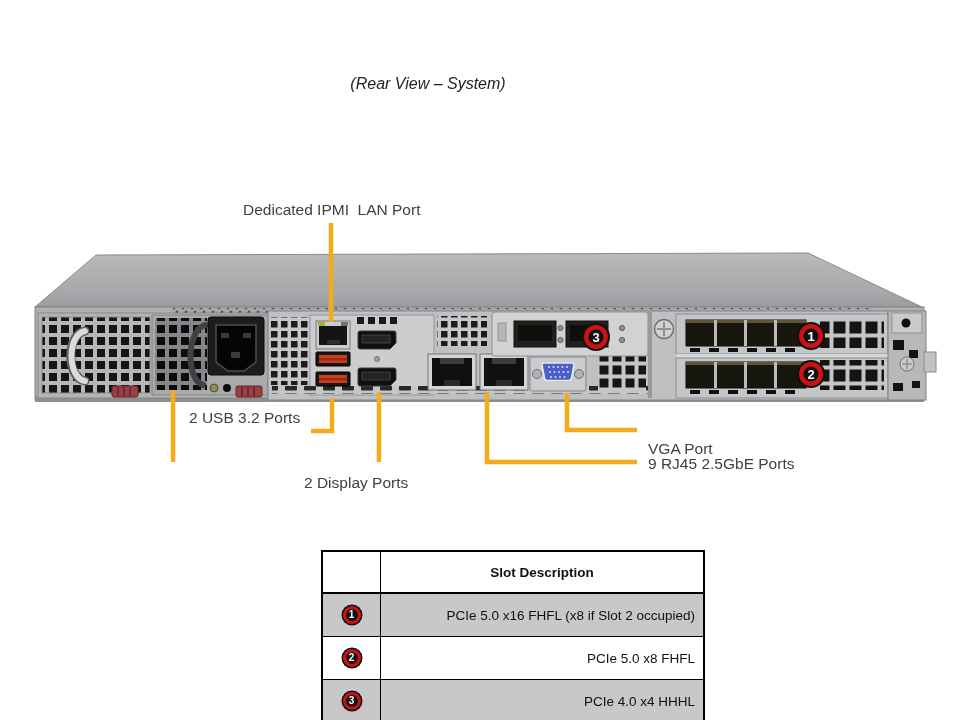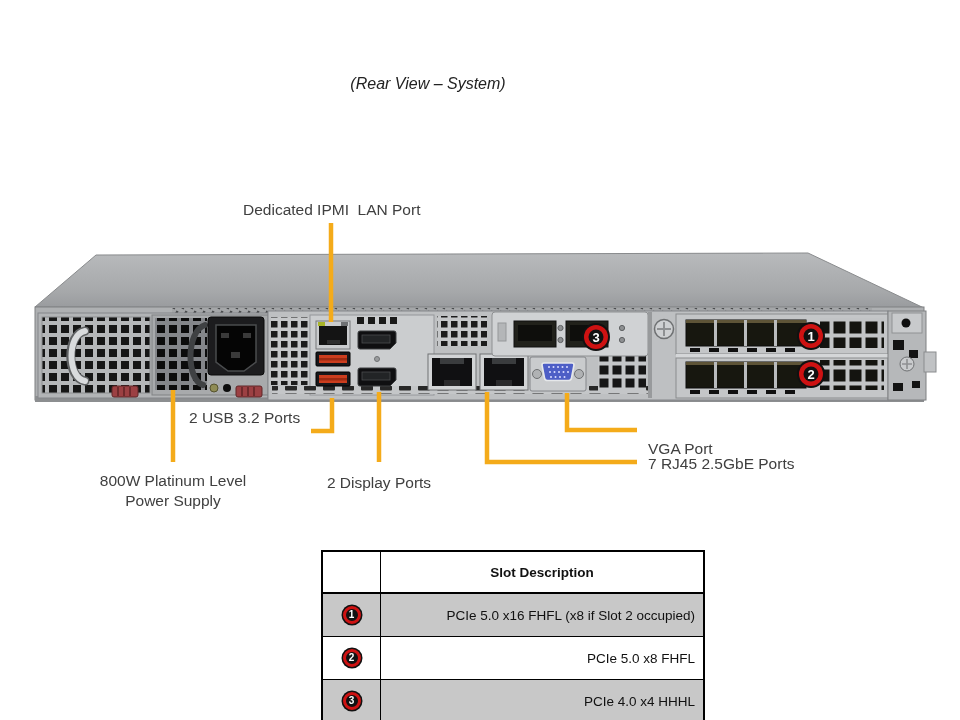--- a/index.html
+++ b/index.html
@@ -11,21 +11,21 @@
     position:absolute; top:75px; left:0; width:856px; text-align:center;
     font-style:italic; font-size:16px; color:#222;
   }
   .diagram-svg { position:absolute; left:0; top:0; }
   .callout-label {
     position:absolute; font-size:15.5px; color:#404040; white-space:nowrap;
   }
   .label-ipmi   { left:243px; top:201px; }
   .label-usb    { left:189px; top:409px; }
   .label-psu    { left:73px;  top:471px; width:200px; text-align:center; line-height:20px; white-space:normal; }
-  .label-dp     { left:304px; top:474px; width:150px; text-align:center; }
+  .label-dp     { left:304px; top:474px; width:150px; text-align:left; }
   .label-vga    { left:648px; top:423px;margin-top:17px; }
   .label-rj45   { left:648px; top:455px; }
 
   table.slot-table {
     position:absolute; left:321px; top:550px;
     border-collapse:collapse; border:2px solid #000;
     font-size:13.5px; color:#111;
   }
   .slot-table th, .slot-table td { border:1px solid #000; padding:8px; }
   .slot-table th.c1 { width:41px; }
@@ -300,27 +300,23 @@
         <circle cx="596" cy="337" r="14" fill="#111"></circle>
           <circle cx="596" cy="337" r="12" fill="#ce1212"></circle>
           <circle cx="596" cy="337" r="7.5" fill="#111"></circle>
         <text x="596" y="342" fill="#fff">3</text>
       </g>
     </g>
   </svg>
 
   <div class="callout-label label-ipmi">Dedicated IPMI&nbsp; LAN Port</div>
   <div class="callout-label label-usb">2 USB 3.2 Ports</div>
-  <div class="callout-label label-psu">
-    <div>800W Platinum Level</div>
-    <div>Power Supply</div>
-  </div>
   <div class="callout-label label-dp">2 Display Ports</div>
   <div class="callout-label label-vga">VGA Port</div>
-  <div class="callout-label label-rj45">7 RJ45 2.5GbE Ports</div>
+  <div class="callout-label label-rj45">9 RJ45 2.5GbE Ports</div>
 
   <table class="slot-table">
     <thead>
       <tr>
         <th class="c1"></th>
         <th class="c2">Slot Description</th>
       </tr>
     </thead>
     <tbody>
       <tr class="shaded">

